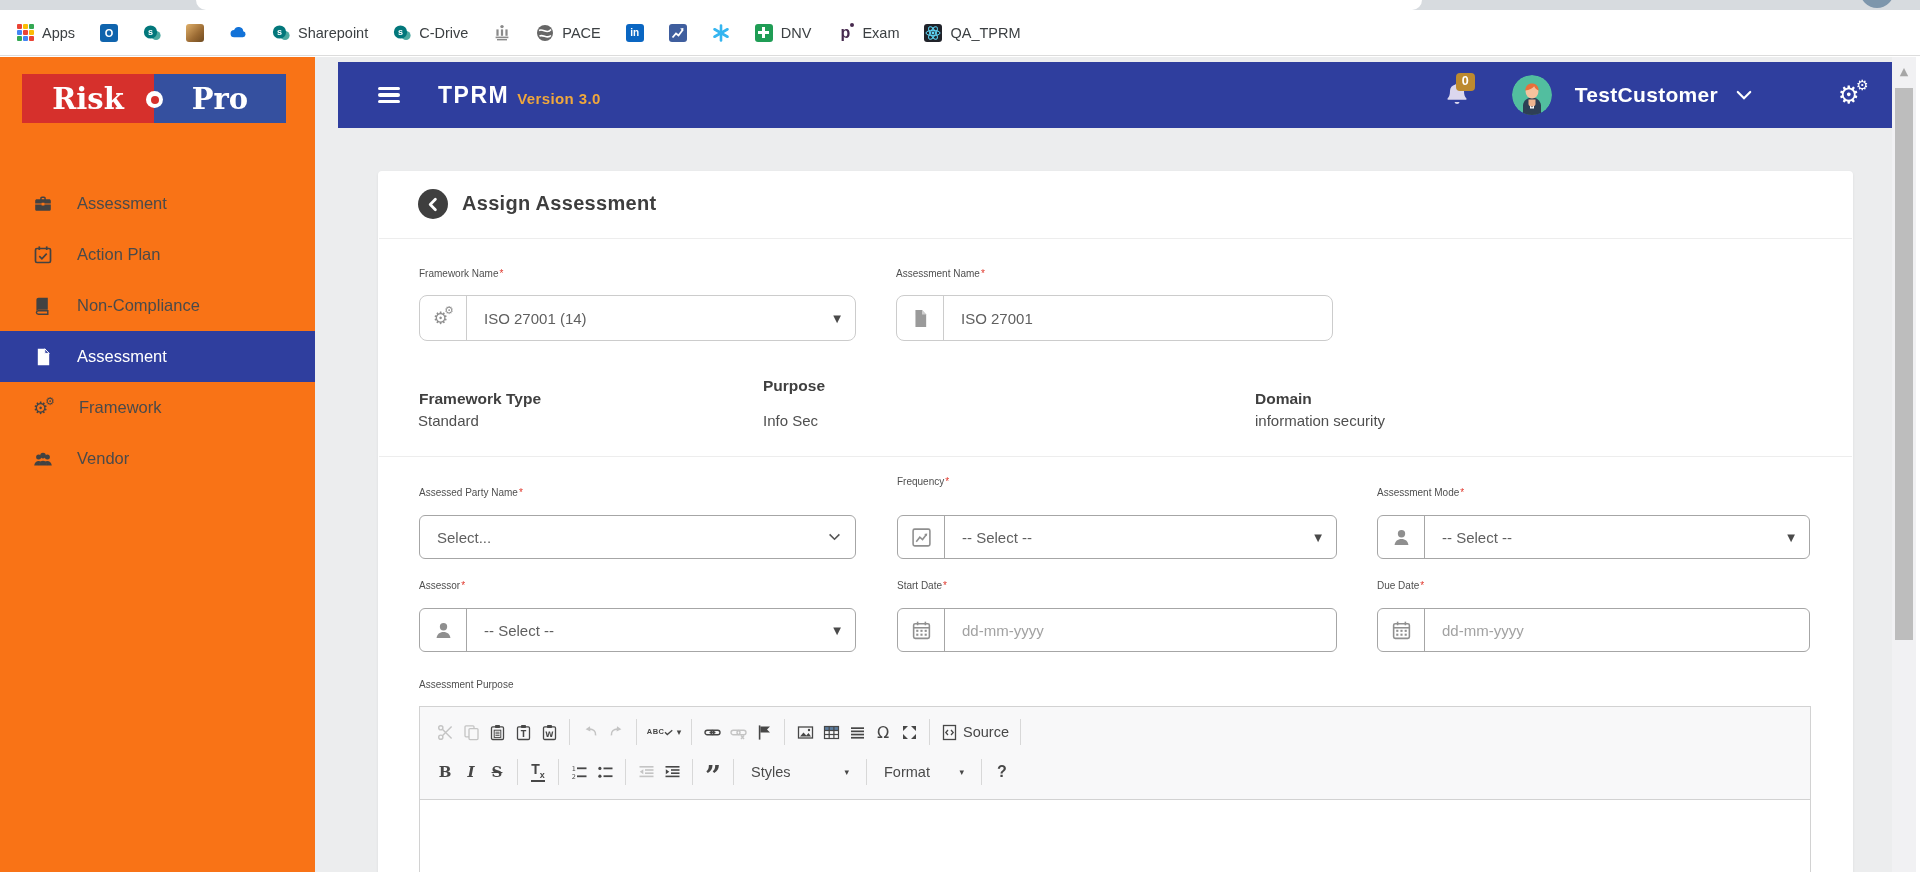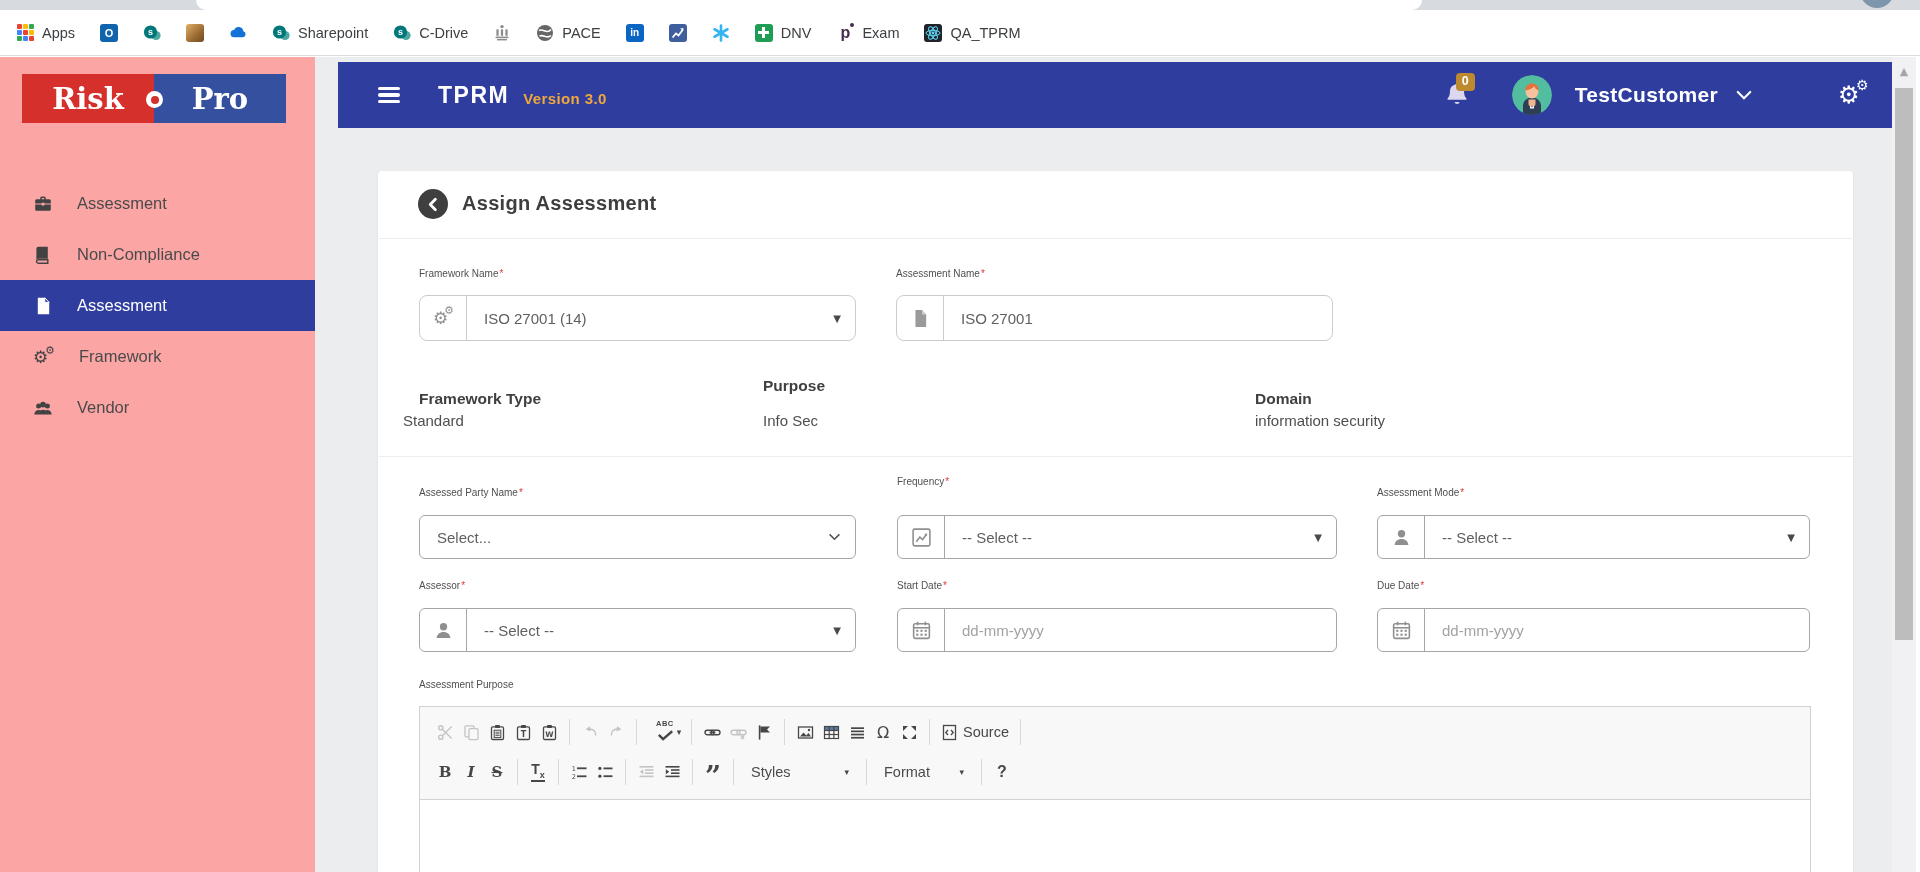--- a/index.html
+++ b/index.html
@@ -28,42 +28,42 @@
   .dnv { background:#1f9d55; position:relative; }
   .dnv i { position:absolute; background:#fff; }
   .dnv .v { width:3.4px; height:11px; left:7.3px; top:3.5px; }
   .dnv .h { width:11px; height:3.4px; left:3.5px; top:7.3px; }
   .handshake { width:18px; height:18px; border-radius:3px; background:linear-gradient(135deg,#e0b06a,#9a6a33 60%,#6e4a20); }
   .react-sq { background:#20232a; }
   .exam-ico { position:relative; font-weight:bold; font-size:16px; color:#472a4f; line-height:1; }
   .exam-ico .dot { position:absolute; right:-4px; top:-2px; width:4px; height:4px; border-radius:50%; background:#472a4f; }
 
   
-  .sidebar { position:absolute; left:0; top:57px; width:315px; height:815px; background:#fca5a5; z-index:3; }
+  .sidebar { position:absolute; left:0; top:57px; width:315px; height:815px; background:#f97316; z-index:3; }
   .logo { position:absolute; left:22px; top:17px; width:264px; height:49px; display:flex; font-family:"DejaVu Serif",serif; font-weight:bold; }
   .logo-half { flex:1; display:flex; align-items:center; justify-content:center; color:#fff; font-size:29px; }
   .logo-dot { position:absolute; left:124px; top:17px; width:17px; height:17px; border-radius:50%; background:#fff; display:flex; align-items:center; justify-content:center; z-index:2; }
   .logo-dot i { width:8px; height:8px; border-radius:50%; background:#d6302c; }
   .menu { position:absolute; left:0; top:121px; width:315px; }
   .mi { height:51px; display:flex; align-items:center; padding-left:33px; gap:24px; color:#4a4a4a;
     font-size:16.5px; cursor:pointer; }
   .mi svg { width:20px; height:20px; flex:0 0 auto; }
   .mi .cogs { font-size:17px; color:#424242; position:relative; width:22px; }
   .mi .cogs .small { position:absolute; font-size:11px; left:12px; top:-3px; }
   .mi.active { background:#2f3e9e; color:#fff; }
 
   
   .main-bg { position:absolute; left:315px; top:57px; width:1577px; height:815px; background:#ecedee; }
 
   .topbar { position:absolute; left:338px; top:62px; width:1554px; height:66px; background:#2f3e9e;
     display:flex; align-items:center; z-index:4; }
   .hamburger { margin-left:40px; width:22px; height:16px; display:flex; flex-direction:column; justify-content:space-between; cursor:pointer; }
   .hamburger i { height:3.4px; background:#fff; border-radius:2px; }
   .app-name { margin-left:38px; color:#fff; font-size:23px; font-weight:bold; letter-spacing:1.5px; }
-  .app-version { margin-left:14px; color:#f0a73c; font-size:15px; font-weight:bold; margin-top:6px; letter-spacing:.4px; }
+  .app-version { margin-left:8px; color:#f0a73c; font-size:15px; font-weight:bold; margin-top:6px; letter-spacing:.4px; }
   .topbar-right { margin-left:auto; display:flex; align-items:center; height:100%; }
   .bell-wrap { position:relative; cursor:pointer; }
   .bell-wrap svg { width:26px; height:28px; display:block; }
   .badge { position:absolute; top:-8px; left:12px; background:#bd8a2f; color:#fff; font-size:12.5px; font-weight:bold;
     padding:2px 6px 3px; border-radius:4px; line-height:1; }
   .avatar { margin-left:42px; width:40px; height:40px; border-radius:50%; overflow:hidden; cursor:pointer; flex:0 0 auto; }
   .user-name { margin-left:23px; color:#fff; font-size:21px; font-weight:bold; letter-spacing:.3px; cursor:pointer; }
   .user-caret { margin-left:18px; cursor:pointer; display:flex; }
   .settings-gears { margin-left:86px; margin-right:18px; color:#fff; font-size:24px; position:relative; width:36px; cursor:pointer; }
   .settings-gears .small { position:absolute; font-size:14px; left:18px; top:-4px; }
@@ -96,21 +96,21 @@
     font-family:"Liberation Sans",sans-serif; background:transparent; }
   .date-input::placeholder { color:#a2a2a2; }
 
   
   .editor { position:absolute; left:41px; top:535px; width:1392px; height:182px; border:1px solid #d2d2d2; background:#fff; }
   .toolbar { background:#f8f8f9; border-bottom:1px solid #d2d2d2; padding:5px 12px 7px; }
   .trow { display:flex; align-items:center; height:40px; }
   .tb-btn { min-width:26px; height:26px; display:flex; align-items:center; justify-content:center; cursor:pointer; border-radius:2px; }
   .tb-btn svg { width:17px; height:17px; }
   .tb-sep { width:1px; height:26px; background:#d8d8d8; margin:0 7px; }
-  .spell { display:flex; flex-direction:column; align-items:flex-end; width:27px; line-height:1; }
+  .spell { display:flex; flex-direction:row; align-items:center; width:27px; line-height:1; }
   .spell-abc { font-size:7.5px; font-weight:bold; color:#474747; letter-spacing:.5px; }
   .caret { font-size:9px; color:#474747; margin-left:3px; }
   .src-label { font-size:14.5px; color:#474747; margin-left:5px; }
   .fmt-b { font-family:"DejaVu Serif",serif; font-weight:bold; font-size:15px; color:#474747; }
   .fmt-i { font-family:"DejaVu Serif",serif; font-weight:bold; font-style:italic; font-size:15px; color:#474747; }
   .fmt-s { font-family:"DejaVu Serif",serif; font-weight:bold; font-size:15px; color:#474747; text-decoration:line-through; }
   .fmt-tx { font-size:14px; font-weight:bold; color:#474747; border-bottom:2px solid #474747; line-height:1.05; }
   .fmt-tx sub { font-size:9px; font-weight:bold; }
   .quote-g { font-family:"DejaVu Serif",serif; font-size:28px; font-weight:bold; color:#474747; line-height:0; margin-top:10px; }
   .omega { font-size:16px; color:#474747; }
@@ -293,20 +293,29 @@
         </div>
     </div>
     <div class="menu">
       <div class="mi">
         <svg viewBox="0 0 20 20" fill="#424242">
             <path d="M7.2 5.2V4.4c0-1 .8-1.8 1.8-1.8h2c1 0 1.8.8 1.8 1.8v.8h3.4c.9 0 1.6.7 1.6 1.6v2.8h-6.4v-.8H8.6v.8H2.2V6.8c0-.9.7-1.6 1.6-1.6h3.4zm1.5 0h2.6v-.8c0-.2-.2-.4-.4-.4H9.1c-.2 0-.4.2-.4.4v.8zM2.2 10.6h6.4v1h2.8v-1h6.4v4.6c0 .9-.7 1.6-1.6 1.6H3.8c-.9 0-1.6-.7-1.6-1.6v-4.6z"></path>
           </svg>
         <span>Assessment</span>
       </div>
       <div class="mi">
+        <svg viewBox="0 0 20 20" fill="none" stroke="#424242" stroke-width="1.7">
+            <rect x="2.5" y="3.5" width="15" height="14" rx="1.5"></rect>
+            <line x1="6.3" y1="1.4" x2="6.3" y2="5"></line>
+            <line x1="13.7" y1="1.4" x2="13.7" y2="5"></line>
+            <path d="M6.3 11.2l2.6 2.6 4.8-5.2"></path>
+          </svg>
+        <span>Action Plan</span>
+      </div>
+      <div class="mi">
         <svg viewBox="0 0 20 20" fill="#424242">
             <path d="M5.6 1.8h9.2v12H5.4c-.9 0-1.6.4-2 1V3.8c0-1.1.9-2 2.2-2z"></path>
             <path d="M5.4 14.8h9.4v3.4H5.6c-1.2 0-2.1-.7-2.2-1.7.1-1 1-1.7 2-1.7z" fill="none" stroke="#424242" stroke-width="1.4"></path>
           </svg>
         <span>Non-Compliance</span>
       </div>
       <div class="mi active">
         <svg viewBox="0 0 20 20">
             <path d="M4.8 1.8h7l4.4 4.6v11.8H4.8z" fill="#fff"></path>
             <path d="M11.8 1.8v4.6h4.4z" fill="#2f3e9e" stroke="#fff" stroke-width="1"></path>
@@ -391,21 +400,21 @@
       <span class="addon">
           <svg viewBox="0 0 20 20">
             <path d="M5.2 2h6.2l4 4.2V18H5.2z" fill="#9a9a9a"></path>
             <path d="M11.4 2v4.2h4z" fill="#cfcfcf"></path>
           </svg>
         </span>
       <input class="date-input" value="ISO 27001" style="">
     </div>
 
     <div class="blabel" style="left:41px; top:219px">Framework Type</div>
-    <div class="bvalue" style="left:25px; top:241px">Standard</div>
+    <div class="bvalue" style="left:40px; top:241px">Standard</div>
     <div class="blabel" style="left:385px; top:206px">Purpose</div>
     <div class="bvalue" style="left:385px; top:241px">Info Sec</div>
     <div class="blabel" style="left:877px; top:219px">Domain</div>
     <div class="bvalue" style="left:877px; top:241px">information security</div>
 
     <div class="divider" style="top:285px"></div>
 
     <div class="flabel" style="left:41px; top:316px"><span>Assessed Party Name</span><span class="req">*</span></div>
     <div class="flabel" style="left:519px; top:305px"><span>Frequency</span><span class="req">*</span></div>
     <div class="flabel" style="left:999px; top:316px"><span>Assessment Mode</span><span class="req">*</span></div>

